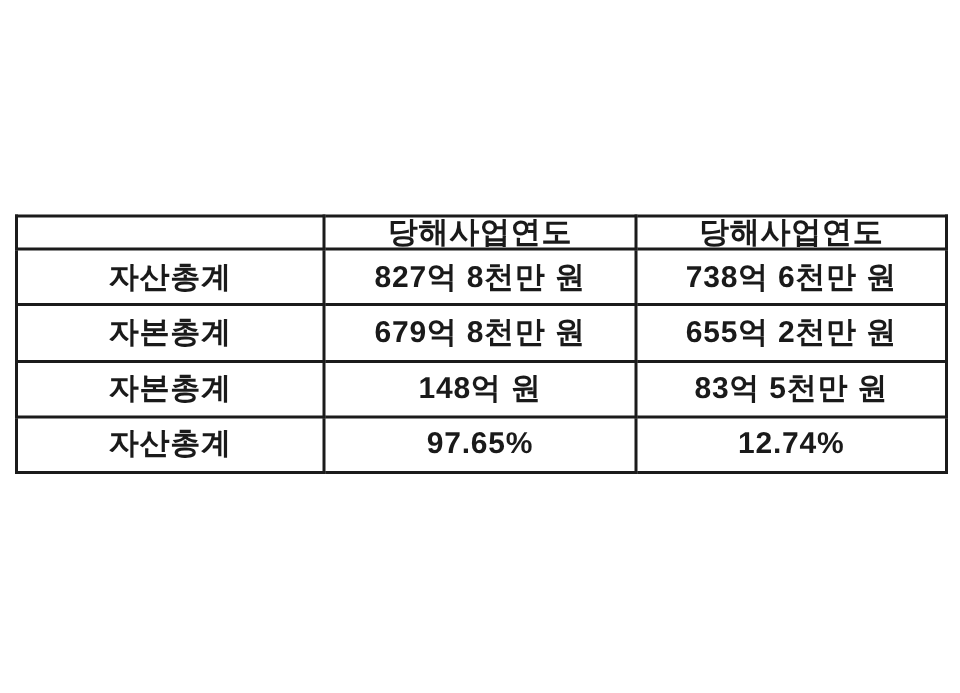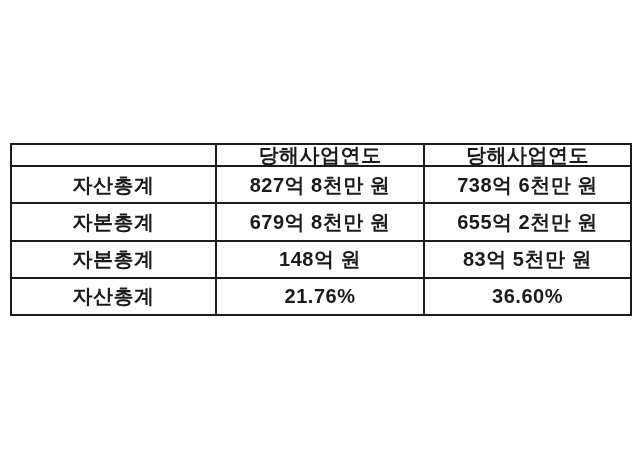--- a/index.html
+++ b/index.html
@@ -77,19 +77,19 @@
         <td>679억 8천만 원</td>
         <td>655억 2천만 원</td>
       </tr>
       <tr>
         <td>자본총계</td>
         <td>148억 원</td>
         <td>83억 5천만 원</td>
       </tr>
       <tr>
         <td>자산총계</td>
-        <td>21.76%</td>
-        <td>36.60%</td>
+        <td>97.65%</td>
+        <td>12.74%</td>
       </tr>
     </tbody>
   </table>
 
 </div>
 
 </body></html>

